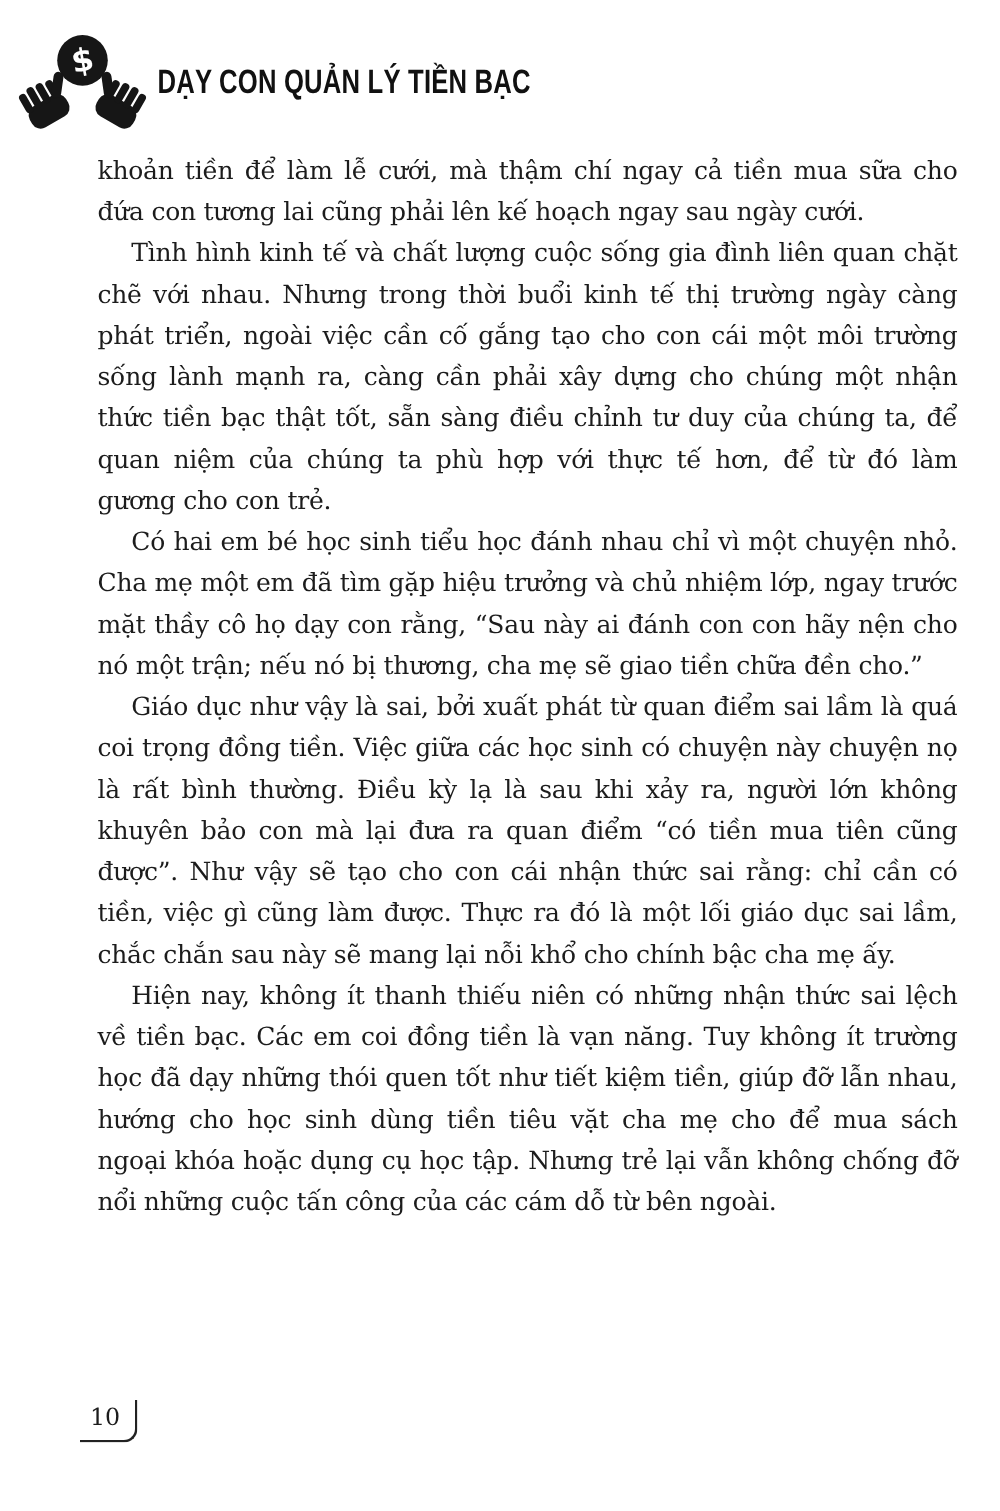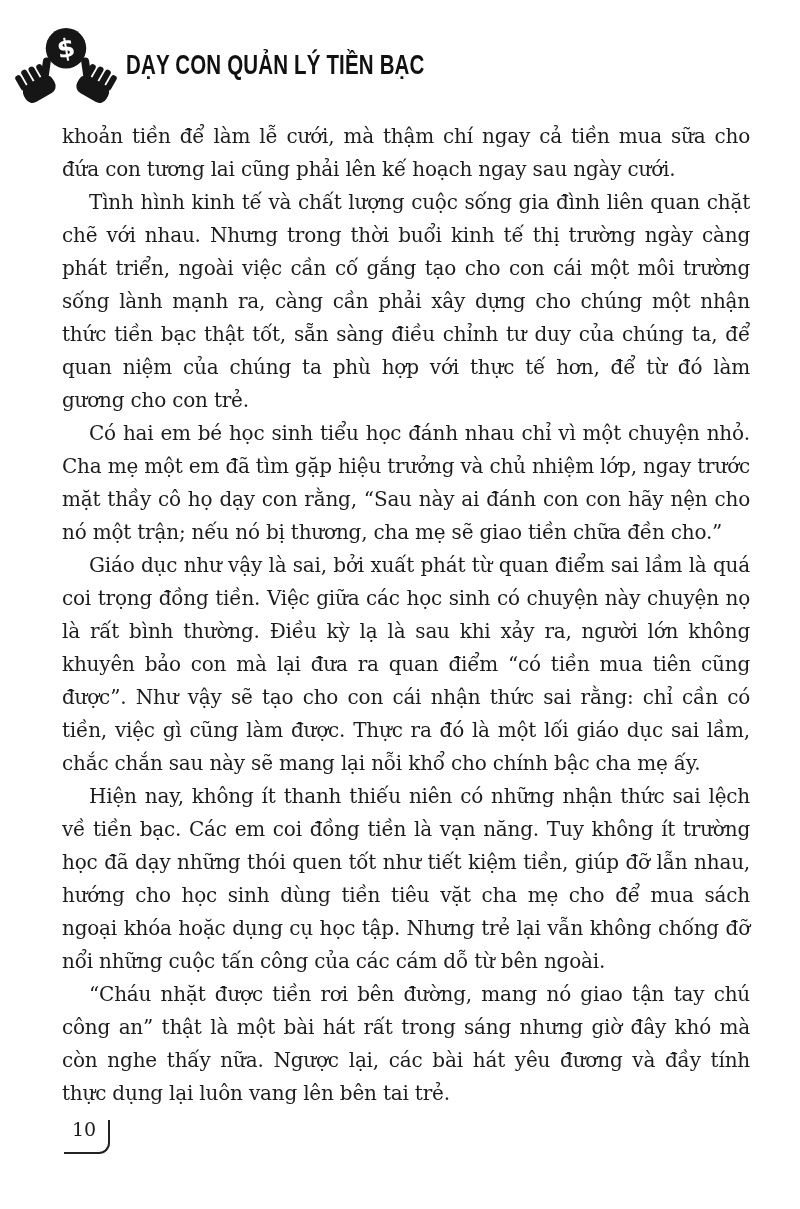--- a/index.html
+++ b/index.html
@@ -30,21 +30,21 @@
     font-size: 27px;
     letter-spacing: 0.2px;
     color: #111111;
     white-space: nowrap;
     transform: scaleX(0.76);
     transform-origin: left center;
   }
   
   .content {
     position: absolute;
-    left: 62px;
+    left: 78px;
     top: 120px;
     width: 688px;
   }
   .content p {
     margin: 0;
     font-size: 20px;
     line-height: 33px;
     text-align: justify;
     text-indent: 27px;
     letter-spacing: -0.2px;
@@ -54,21 +54,21 @@
   .pagenum-box {
     position: absolute;
     left: 64px;
     top: 1120px;
     width: 46px;
     height: 34px;
     border-bottom: 2px solid #222222;
     border-right: 2px solid #222222;
     border-bottom-right-radius: 11px;
     display: flex;
-    align-items: flex-start;
+    align-items: center;
     padding: 0 0 3px 8px;
     box-sizing: border-box;
   }
   .pagenum {
     font-family: "DejaVu Serif", serif;
     font-size: 19px;
     line-height: 1;
     color: #1c1c1c;
   }
 </style>
@@ -107,21 +107,20 @@
     </svg>
     <h1 class="book-title">DẠY CON QUẢN LÝ TIỀN BẠC</h1>
   </header>
 
   <main class="content">
     <p class="continued">khoản tiền để làm lễ cưới, mà thậm chí ngay cả tiền mua sữa cho đứa con tương lai cũng phải lên kế hoạch ngay sau ngày cưới.</p>
     <p>Tình hình kinh tế và chất lượng cuộc sống gia đình liên quan chặt chẽ với nhau. Nhưng trong thời buổi kinh tế thị trường ngày càng phát triển, ngoài việc cần cố gắng tạo cho con cái một môi trường sống lành mạnh ra, càng cần phải xây dựng cho chúng một nhận thức tiền bạc thật tốt, sẵn sàng điều chỉnh tư duy của chúng ta, để quan niệm của chúng ta phù hợp với thực tế hơn, để từ đó làm gương cho con trẻ.</p>
     <p>Có hai em bé học sinh tiểu học đánh nhau chỉ vì một chuyện nhỏ. Cha mẹ một em đã tìm gặp hiệu trưởng và chủ nhiệm lớp, ngay trước mặt thầy cô họ dạy con rằng, “Sau này ai đánh con con hãy nện cho nó một trận; nếu nó bị thương, cha mẹ sẽ giao tiền chữa đền cho.”</p>
     <p>Giáo dục như vậy là sai, bởi xuất phát từ quan điểm sai lầm là quá coi trọng đồng tiền. Việc giữa các học sinh có chuyện này chuyện nọ là rất bình thường. Điều kỳ lạ là sau khi xảy ra, người lớn không khuyên bảo con mà lại đưa ra quan điểm “có tiền mua tiên cũng được”. Như vậy sẽ tạo cho con cái nhận thức sai rằng: chỉ cần có tiền, việc gì cũng làm được. Thực ra đó là một lối giáo dục sai lầm, chắc chắn sau này sẽ mang lại nỗi khổ cho chính bậc cha mẹ ấy.</p>
     <p>Hiện nay, không ít thanh thiếu niên có những nhận thức sai lệch về tiền bạc. Các em coi đồng tiền là vạn năng. Tuy không ít trường học đã dạy những thói quen tốt như tiết kiệm tiền, giúp đỡ lẫn nhau, hướng cho học sinh dùng tiền tiêu vặt cha mẹ cho để mua sách ngoại khóa hoặc dụng cụ học tập. Nhưng trẻ lại vẫn không chống đỡ nổi những cuộc tấn công của các cám dỗ từ bên ngoài.</p>
-    <p>“Cháu nhặt được tiền rơi bên đường, mang nó giao tận tay chú công an” thật là một bài hát rất trong sáng nhưng giờ đây khó mà còn nghe thấy nữa. Ngược lại, các bài hát yêu đương và đầy tính thực dụng lại luôn vang lên bên tai trẻ.</p>
   </main>
 
   <footer>
     <div class="pagenum-box">
       <span class="pagenum">10</span>
     </div>
   </footer>
 
 </div>
 

